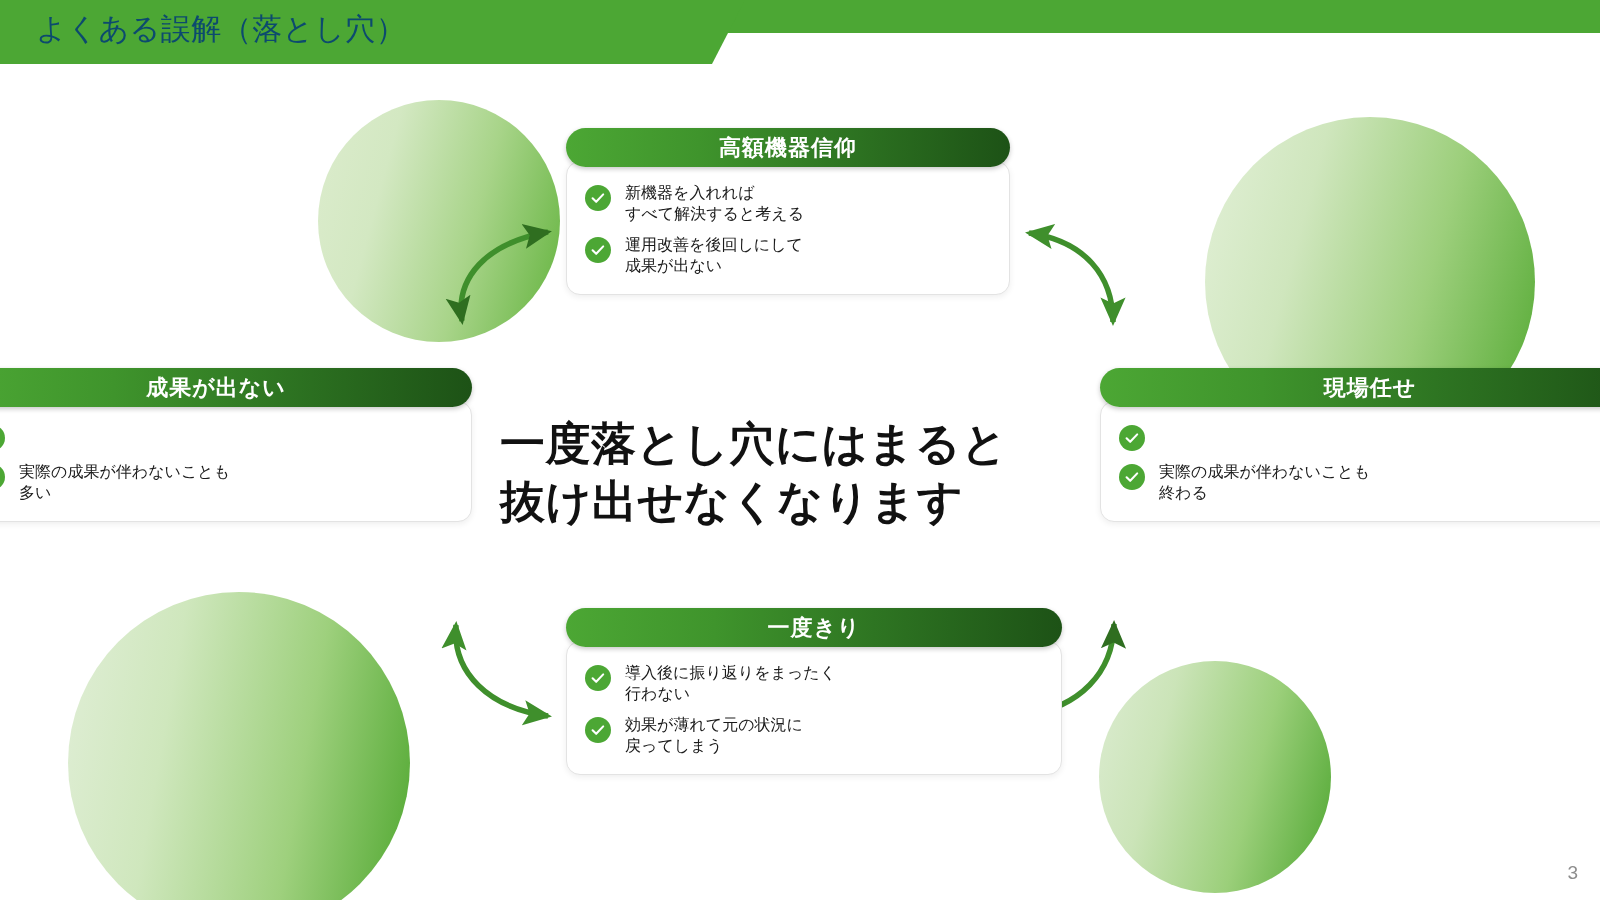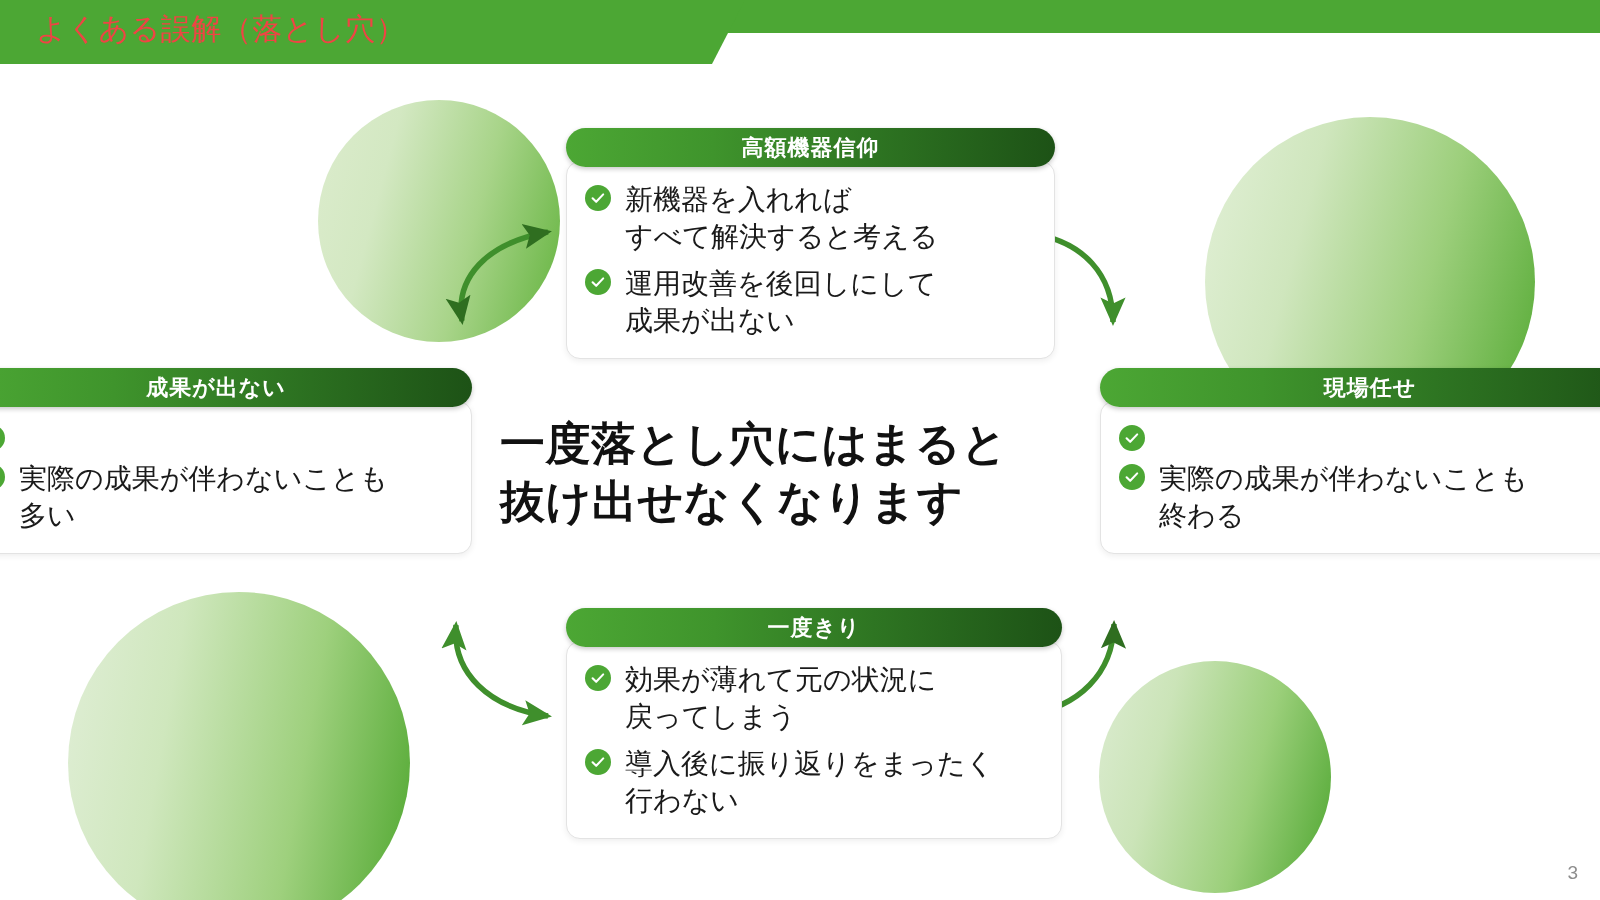--- a/index.html
+++ b/index.html
@@ -38,21 +38,21 @@
     background: #4CA734;
     z-index: 6;
     -webkit-clip-path: polygon(0 0, 745px 0, 712px 64px, 0 64px);
     clip-path: polygon(0 0, 745px 0, 712px 64px, 0 64px);
   }
   .header-title {
     position: absolute;
     left: 36px;
     top: 9px;
     z-index: 7;
-    color: #ef4444;
+    color: #0c4a6e;
     font-size: 30px;
     font-weight: 400;
     letter-spacing: 0.5px;
     white-space: nowrap;
   }
 
   
   .circle {
     position: absolute;
     border-radius: 50%;
@@ -136,28 +136,28 @@
     background: #4CA734;
     margin-right: 14px;
     margin-top: 3px;
     position: relative;
   }
   .check-icon svg {
     position: absolute;
     left: 5px; top: 5px;
   }
   .bullet-text {
-    font-size: 28px;
+    font-size: 16px;
     line-height: 1.32;
     color: #1a1a1a;
     white-space: pre-line;
   }
 
   
-  .card.card-top    { left: 566px; top: 128px; width: 489px; }
+  .card.card-top    { left: 566px; top: 128px; width: 444px; }
   .card.card-left   { left: -40px; top: 368px; width: 512px; }
   .card.card-right  { left: 1100px; top: 368px; width: 540px; }
   .card.card-bottom { left: 566px; top: 608px; width: 496px; }
 
   .card.card-left .card-head  { border-radius: 20px; }
   .card.card-left .card-body  { border-top-left-radius: 0; border-bottom-left-radius: 0; }
   .card.card-right .card-body { border-top-right-radius: 0; border-bottom-right-radius: 0; }
 
   
   .center-message {
@@ -300,32 +300,32 @@
     <div class="card-head">
       <span class="card-head-label">一度きり</span>
     </div>
     <div class="card-body">
       <div class="bullet">
         <span class="check-icon">
           <svg width="16" height="16" viewBox="0 0 16 16">
               <path d="M2.6 8.3 L6.2 11.8 L13.2 4.4" fill="none" stroke="#ffffff" stroke-width="2.1" stroke-linecap="round" stroke-linejoin="round"></path>
             </svg>
         </span>
+        <span class="bullet-text">導入後に振り返りをまったく
+行わない</span>
+      </div>
+      <div class="bullet">
+        <span class="check-icon">
+          <svg width="16" height="16" viewBox="0 0 16 16">
+              <path d="M2.6 8.3 L6.2 11.8 L13.2 4.4" fill="none" stroke="#ffffff" stroke-width="2.1" stroke-linecap="round" stroke-linejoin="round"></path>
+            </svg>
+        </span>
         <span class="bullet-text">効果が薄れて元の状況に
 戻ってしまう</span>
       </div>
-      <div class="bullet">
-        <span class="check-icon">
-          <svg width="16" height="16" viewBox="0 0 16 16">
-              <path d="M2.6 8.3 L6.2 11.8 L13.2 4.4" fill="none" stroke="#ffffff" stroke-width="2.1" stroke-linecap="round" stroke-linejoin="round"></path>
-            </svg>
-        </span>
-        <span class="bullet-text">導入後に振り返りをまったく
-行わない</span>
-      </div>
     </div>
   </div>
 
   <div class="center-message">一度落とし穴にはまると
 抜け出せなくなります</div>
 
   <div class="page-number">3</div>
 
 </div>
 

